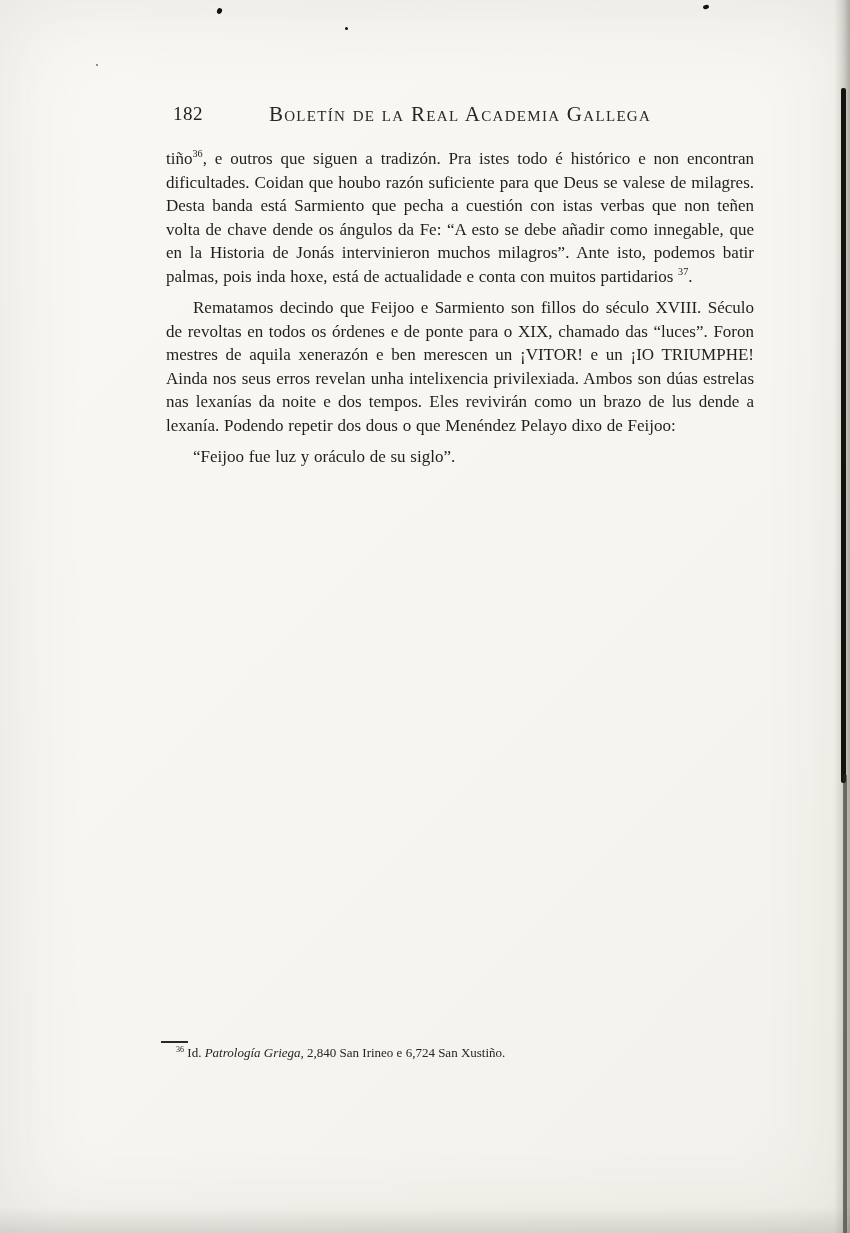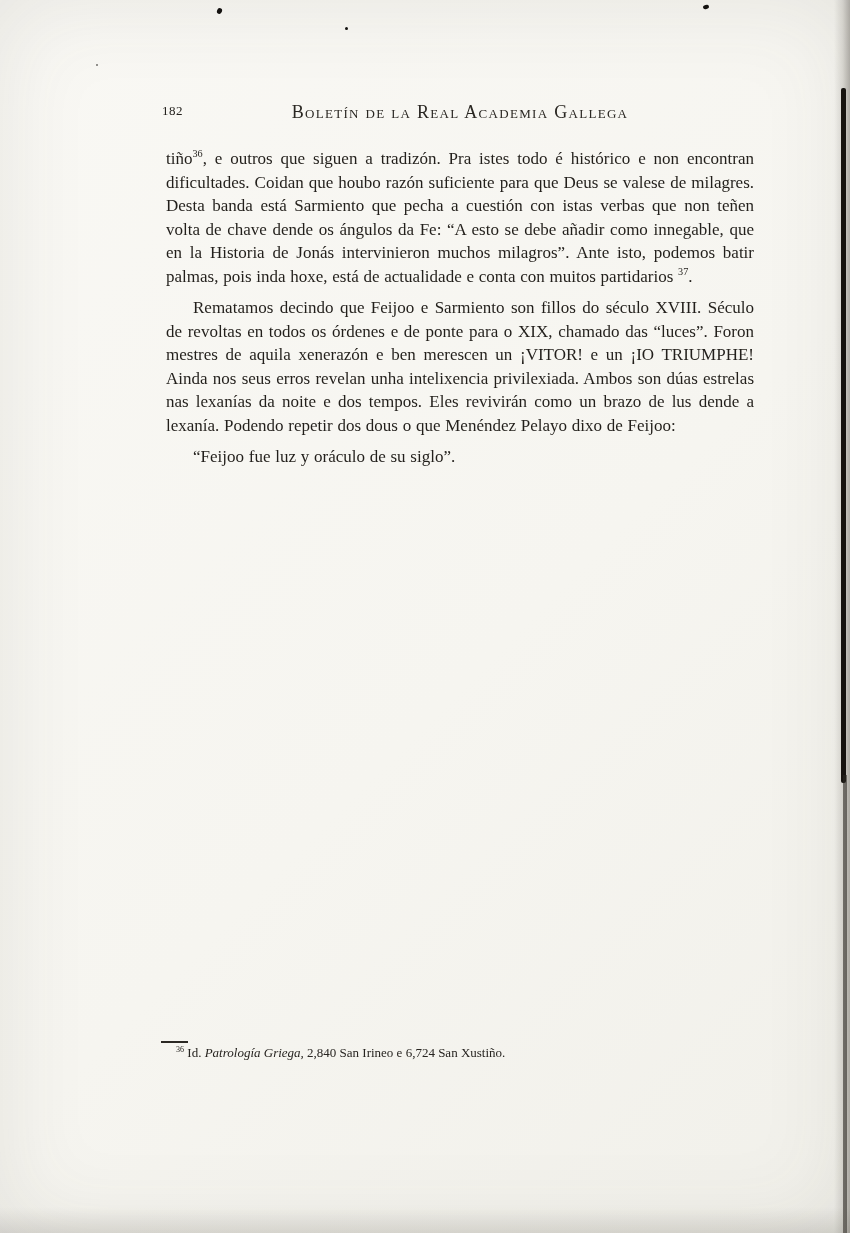--- a/index.html
+++ b/index.html
@@ -16,28 +16,28 @@
     color: #23201c;
     background: linear-gradient(135deg, #f9f8f4 0%, #f6f5f0 55%, #f1f0ea 100%);
     box-shadow: inset 0 0 90px rgba(70, 64, 56, 0.10);
   }
 
   
   .header {
     position: absolute; top: 101px; left: 158px; width: 604px; height: 22px;
   }
   .page-number {
-    position: absolute; left: 4px; top: 2px;
-    font-size: 13px; letter-spacing: 0.5px;
+    position: absolute; left: 15px; top: 2px;
+    font-size: 19px; letter-spacing: 0.5px;
   }
   .journal-title {
     position: absolute; left: 0; right: 0; top: 1px;
     text-align: center;
     font-variant: small-caps;
-    font-size: 18px;
+    font-size: 21px;
     letter-spacing: 1.3px;
     color: #2a2722;
   }
 
   
   .body-text {
     position: absolute; top: 139px; left: 158px; width: 604px;
     font-size: 17px; line-height: 23.5px;
     text-align: justify;
     word-spacing: 0.5px;

